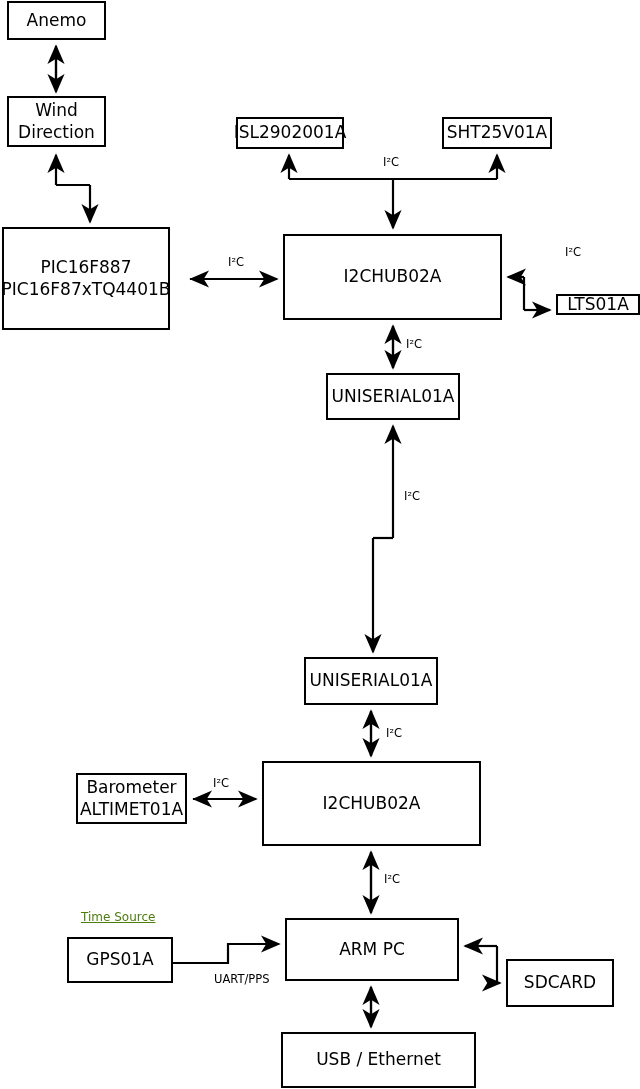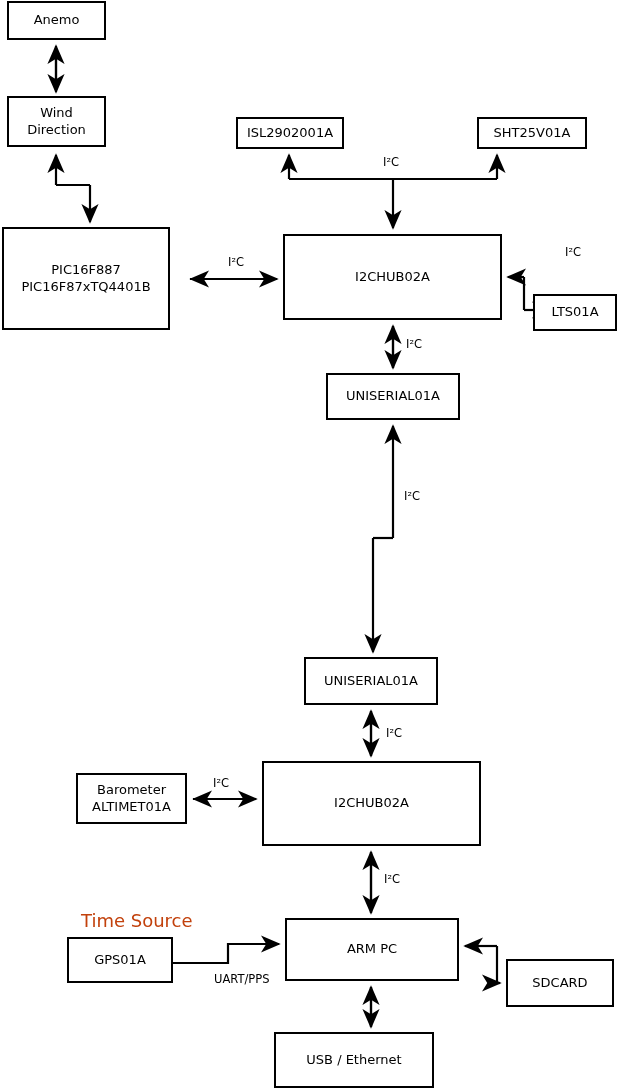--- a/index.html
+++ b/index.html
@@ -2,24 +2,24 @@
 <html><head>
 <meta charset="utf-8">
 <style>
   html,body{margin:0;padding:0;background:#ffffff;}
   body{width:640px;height:1089px;position:relative;overflow:hidden;
        font-family:"DejaVu Sans","Liberation Sans",sans-serif;color:#000;}
   #diagram{position:absolute;left:0;top:0;width:640px;height:1089px;}
   .node{position:absolute;box-sizing:border-box;background:#ffffff;
         border:2px solid #000000;display:flex;align-items:center;
         justify-content:center;text-align:center;line-height:1.25;
-        font-size:13px;color:#000;white-space:pre-line;z-index:3;}
+        font-size:17px;color:#000;white-space:pre-line;z-index:3;}
   .edge-label{position:absolute;font-size:11.5px;color:#000;z-index:4;
         background:transparent;white-space:nowrap;text-align:center;}
-  .free-label{position:absolute;font-size:18px;color:#c2410c;z-index:4;white-space:nowrap;}
+  .free-label{position:absolute;font-size:12px;color:#4d7c0f;z-index:4;white-space:nowrap;text-decoration:underline;}
   svg.wires{position:absolute;left:0;top:0;width:640px;height:1089px;z-index:1;}
 </style>
 </head>
 <body>
 
 <div id="diagram">
 
   <svg class="wires" viewBox="0 0 640 1089" xmlns="http://www.w3.org/2000/svg">
     <defs>
       <marker id="ah" markerWidth="9" markerHeight="9" refX="8.2" refY="4.5" orient="auto" markerUnits="strokeWidth">
@@ -73,32 +73,32 @@
       <line x1="371" y1="1027" x2="371" y2="987" marker-end="url(#ah)"></line>
     </g>
   </svg>
 
   <div class="node" style="left: 7px; top: 1px; width: 99px; height: 39px;">Anemo</div>
   <div class="node" style="left: 7px; top: 96px; width: 99px; height: 51px;">Wind
 Direction</div>
   <div class="node" style="left: 2px; top: 227px; width: 168px; height: 103px;">PIC16F887
 PIC16F87xTQ4401B</div>
   <div class="node" style="left: 236px; top: 117px; width: 108px; height: 32px;">ISL2902001A</div>
-  <div class="node" style="left: 442px; top: 117px; width: 110px; height: 32px; margin-left: 35px;">SHT25V01A</div>
+  <div class="node" style="left: 442px; top: 117px; width: 110px; height: 32px;">SHT25V01A</div>
   <div class="node" style="left: 283px; top: 234px; width: 219px; height: 86px;">I2CHUB02A</div>
-  <div class="node" style="left: 533px; top: 294px; width: 84px; height: 37px;">LTS01A</div>
+  <div class="node" style="left: 556px; top: 294px; width: 84px; height: 21px;">LTS01A</div>
   <div class="node" style="left: 326px; top: 373px; width: 134px; height: 47px;">UNISERIAL01A</div>
   <div class="node" style="left: 304px; top: 657px; width: 134px; height: 48px;">UNISERIAL01A</div>
   <div class="node" style="left: 76px; top: 773px; width: 111px; height: 51px;">Barometer
 ALTIMET01A</div>
   <div class="node" style="left: 262px; top: 761px; width: 219px; height: 85px;">I2CHUB02A</div>
   <div class="node" style="left: 67px; top: 937px; width: 106px; height: 46px;">GPS01A</div>
   <div class="node" style="left: 285px; top: 918px; width: 174px; height: 63px;">ARM PC</div>
   <div class="node" style="left: 506px; top: 959px; width: 108px; height: 48px;">SDCARD</div>
-  <div class="node" style="left: 274px; top: 1032px; width: 160px; height: 56px;">USB / Ethernet</div>
+  <div class="node" style="left: 281px; top: 1032px; width: 195px; height: 56px;">USB / Ethernet</div>
 
   <div class="free-label" style="left: 81px; top: 910px;">Time Source</div>
 
   <div class="edge-label" style="left: 383px; top: 155px;">I²C</div>
   <div class="edge-label" style="left: 228px; top: 255px;">I²C</div>
   <div class="edge-label" style="left: 565px; top: 245px;">I²C</div>
   <div class="edge-label" style="left: 406px; top: 337px;">I²C</div>
   <div class="edge-label" style="left: 404px; top: 489px;">I²C</div>
   <div class="edge-label" style="left: 386px; top: 726px;">I²C</div>
   <div class="edge-label" style="left: 213px; top: 776px;">I²C</div>

